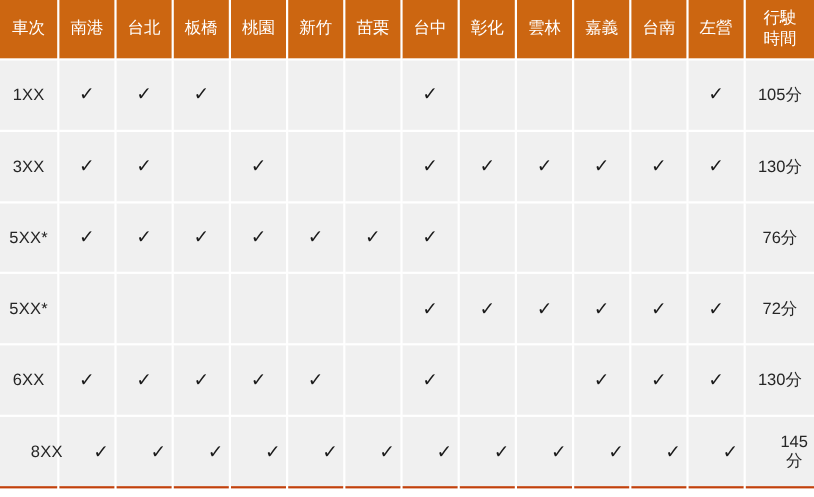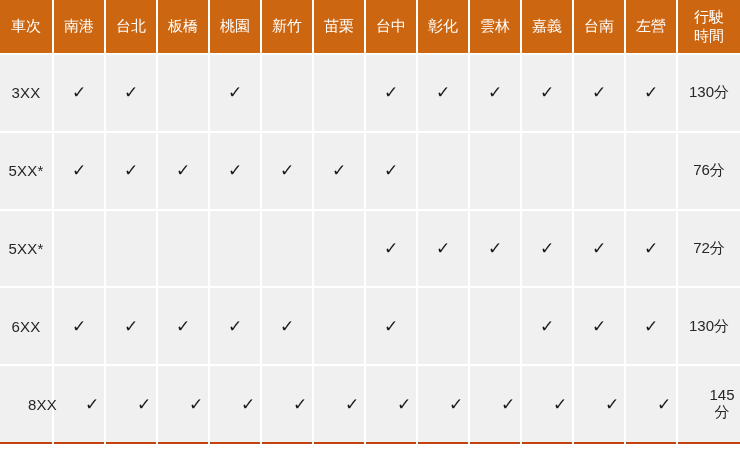--- a/index.html
+++ b/index.html
@@ -106,20 +106,36 @@
         <th>雲林</th>
         <th>嘉義</th>
         <th>台南</th>
         <th>左營</th>
         <th>行駛
 時間</th>
       </tr>
   </thead>
   <tbody>
       <tr>
+        <td class="cell-train">1XX</td>
+        <td><span class="check-mark">✓</span></td>
+        <td><span class="check-mark">✓</span></td>
+        <td><span class="check-mark">✓</span></td>
+        <td class="cell-empty"></td>
+        <td class="cell-empty"></td>
+        <td class="cell-empty"></td>
+        <td><span class="check-mark">✓</span></td>
+        <td class="cell-empty"></td>
+        <td class="cell-empty"></td>
+        <td class="cell-empty"></td>
+        <td class="cell-empty"></td>
+        <td><span class="check-mark">✓</span></td>
+        <td class="cell-duration">105分</td>
+      </tr>
+      <tr>
         <td class="cell-train">3XX</td>
         <td><span class="check-mark">✓</span></td>
         <td><span class="check-mark">✓</span></td>
         <td class="cell-empty"></td>
         <td><span class="check-mark">✓</span></td>
         <td class="cell-empty"></td>
         <td class="cell-empty"></td>
         <td><span class="check-mark">✓</span></td>
         <td><span class="check-mark">✓</span></td>
         <td><span class="check-mark">✓</span></td>

